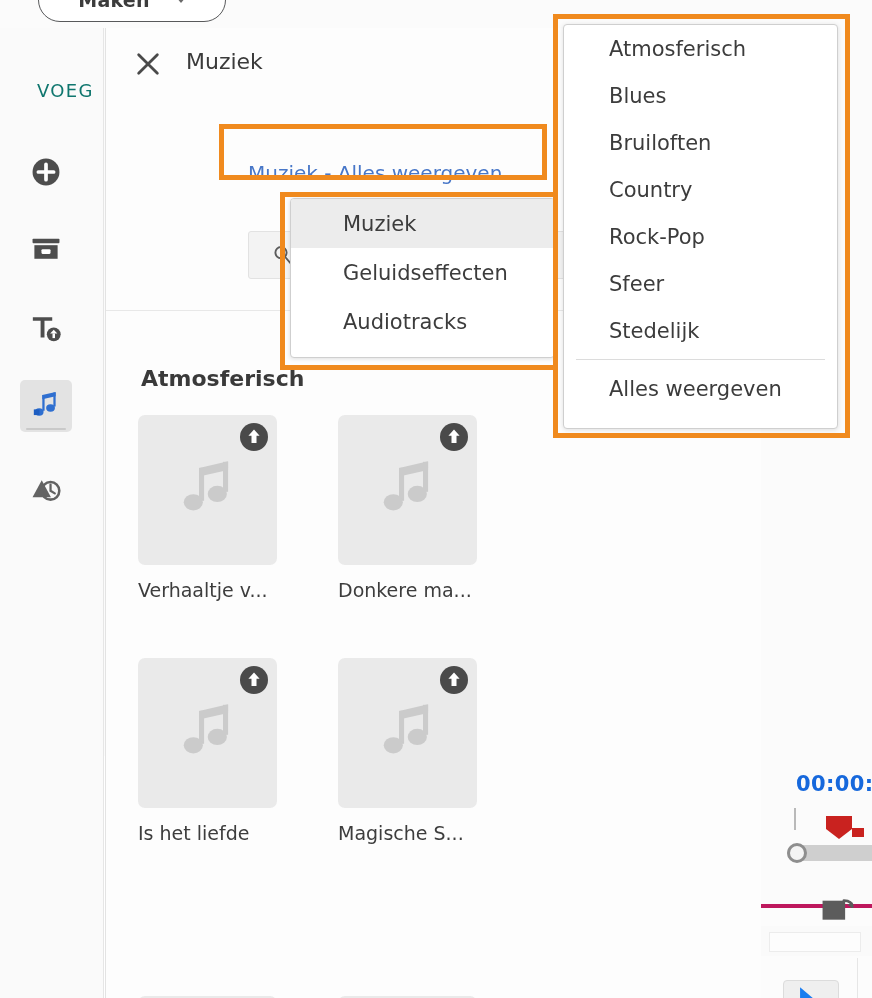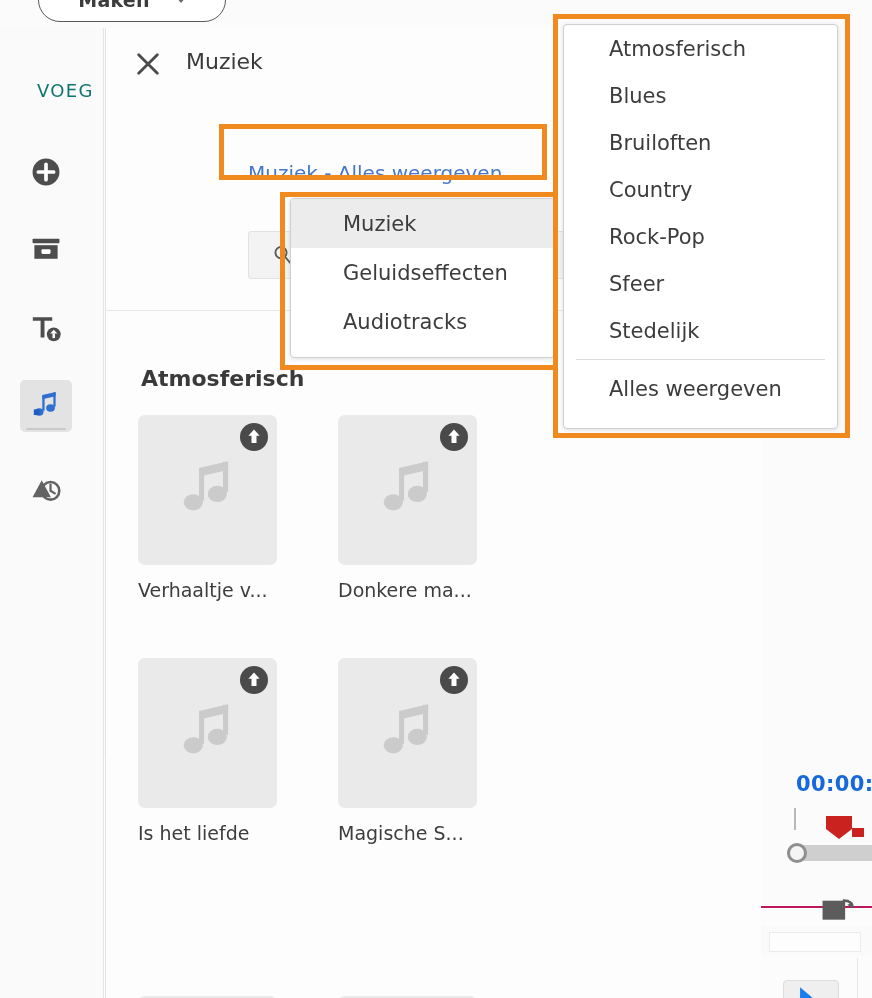--- a/index.html
+++ b/index.html
@@ -118,21 +118,21 @@
     width: 8px; height: 540px; background: #f0f0f0; border-radius: 4px; z-index: -1;
   }
 
   
   .rightcol {
     position: absolute; left: 761px; top: 28px;
     width: 111px; height: 970px; background: #fcfcfc;
   }
   .preview-area {
     position: absolute; left: 0; top: 0; width: 111px; height: 880px;
-    background: #fbfbfb; border-bottom: 2px solid #be185d;
+    background: #fbfbfb; border-bottom: 4px solid #be185d;
   }
   .timecode {
     position: absolute; left: 35px; top: 744px;
     font-size: 21px; font-weight: 700; color: #1668dc; letter-spacing: .4px;
     white-space: nowrap;
   }
   .marker-red { position: absolute; left: 63px; top: 786px; }
   .tick-mark {
     position: absolute; left: 33px; top: 780px; width: 2px; height: 22px;
     background: #b9b9b9;

